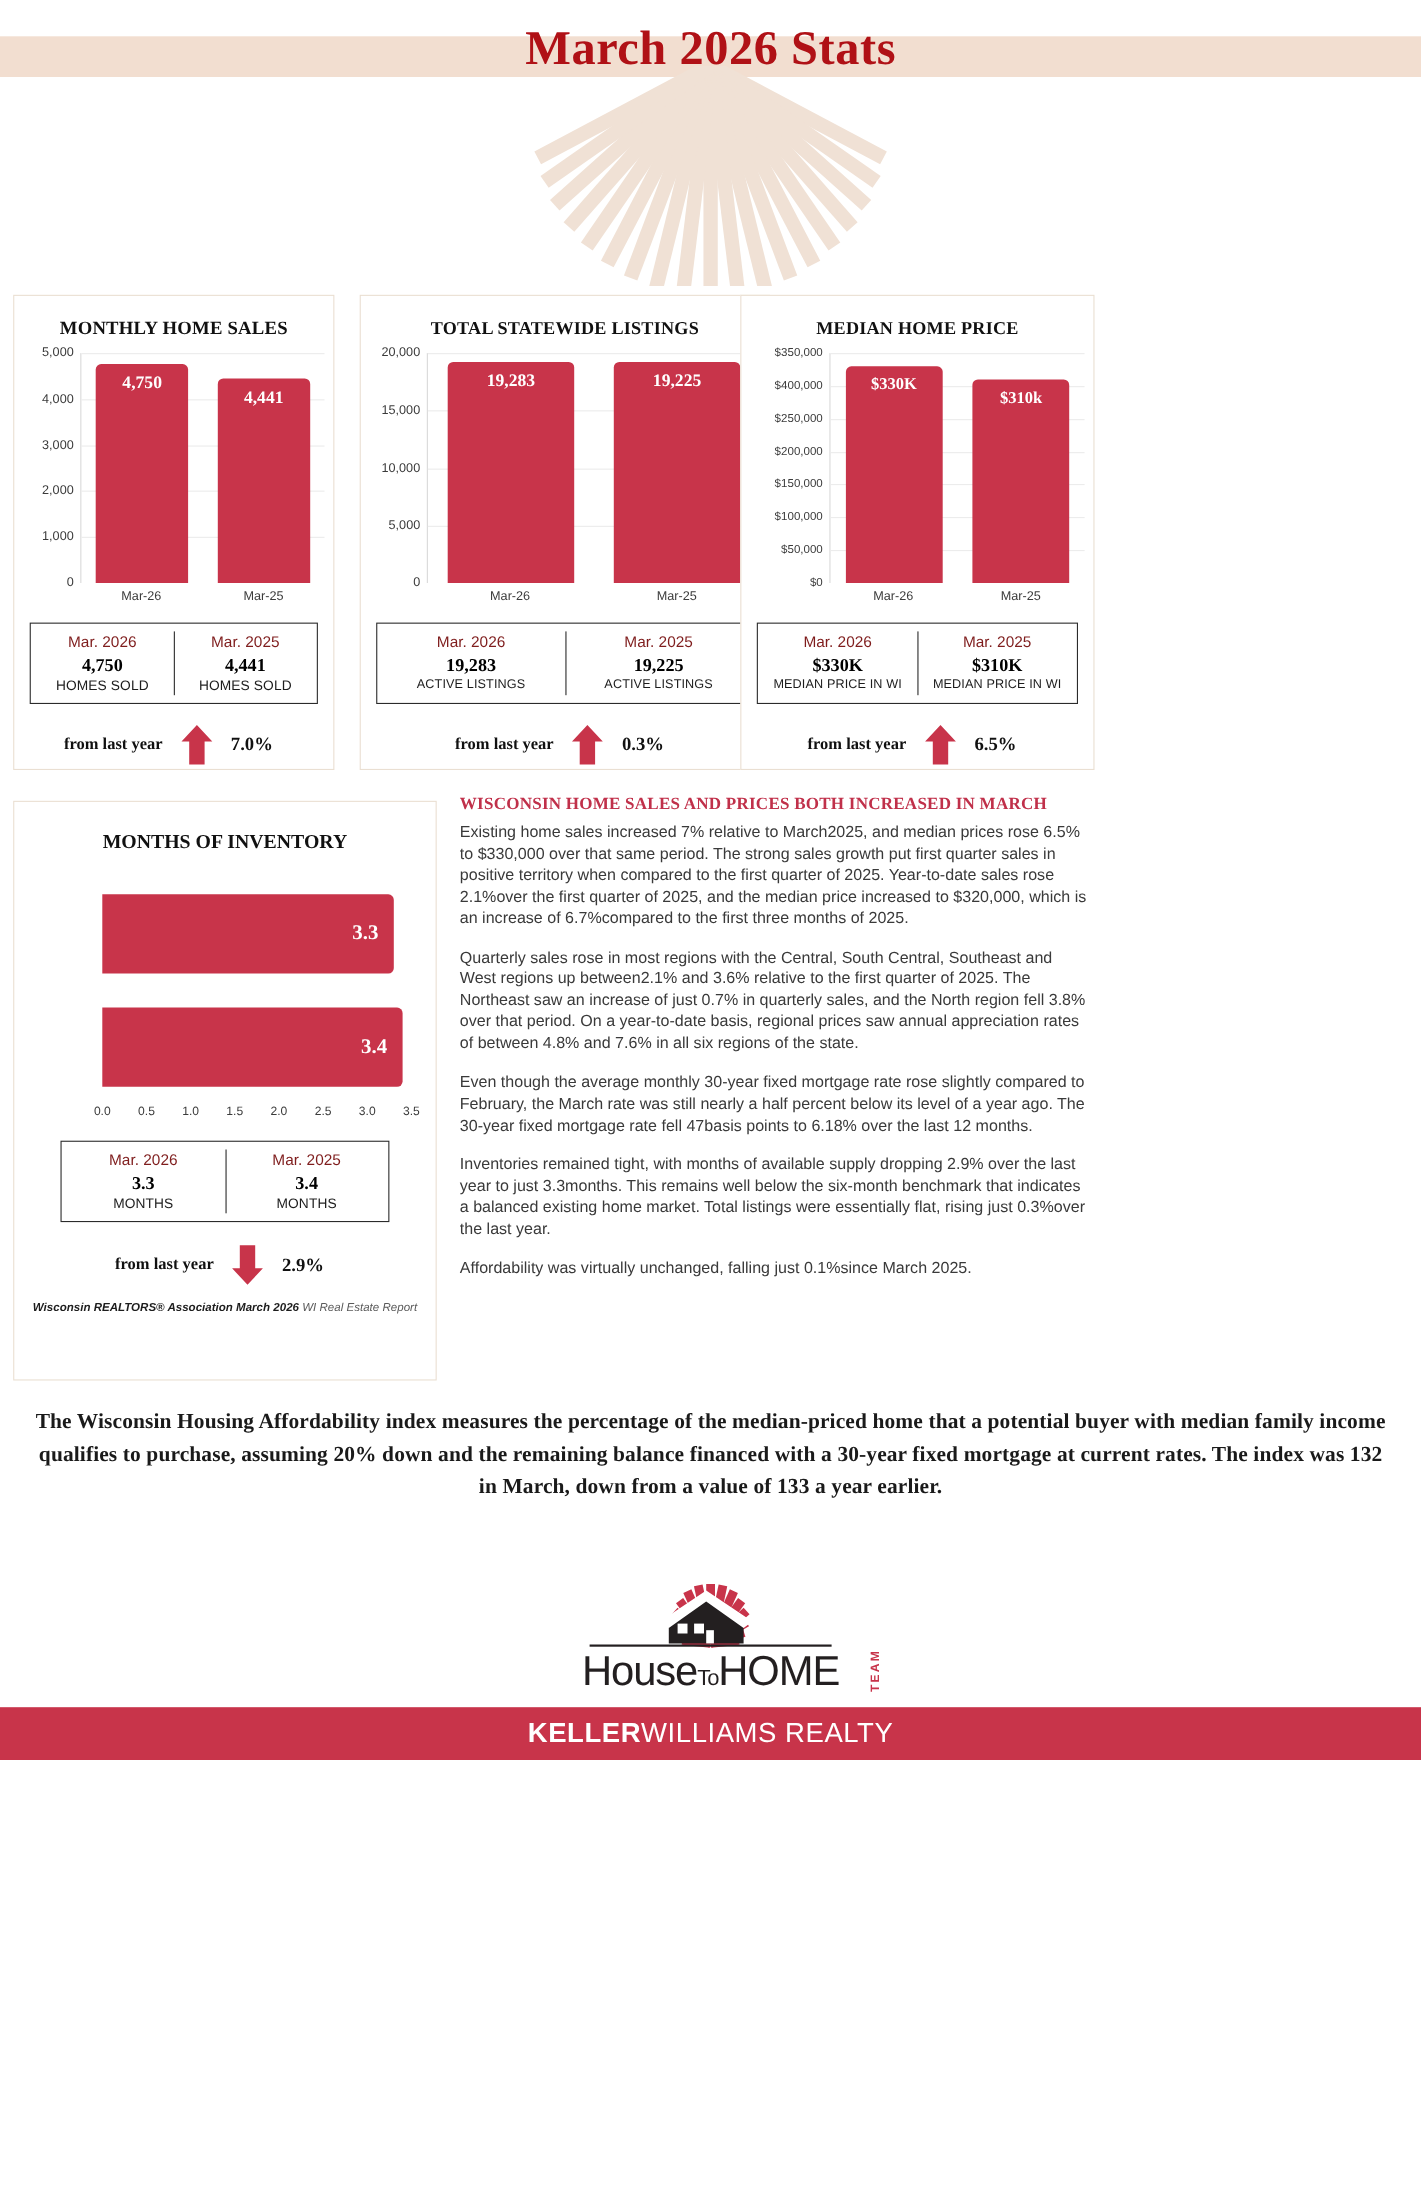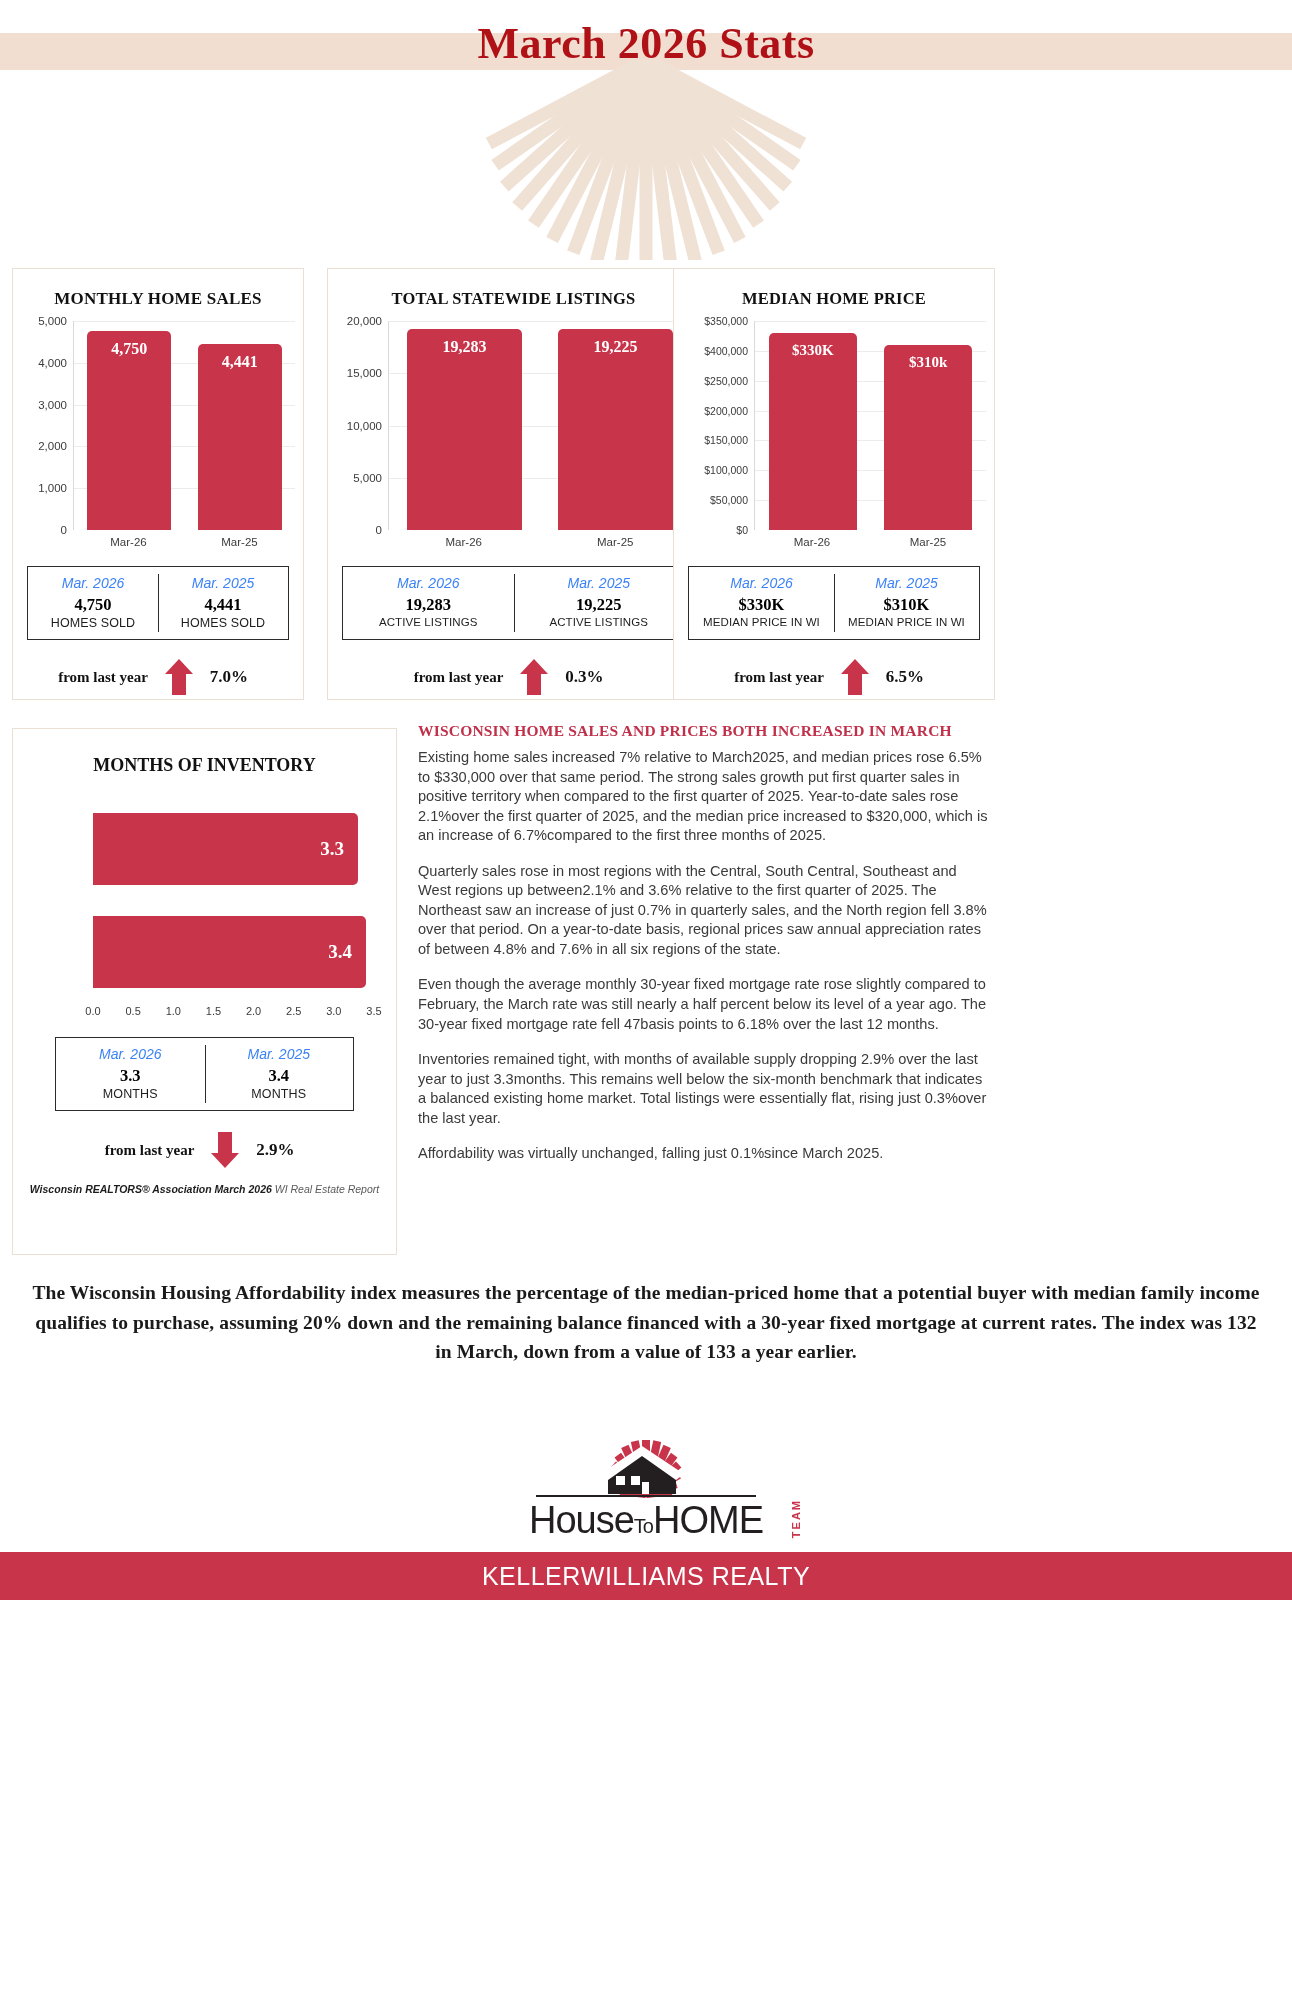--- a/index.html
+++ b/index.html
@@ -88,21 +88,21 @@
   
   .stat-table {
     margin:10px 14px 0 14px; border:1px solid #2b2b2b;
     display:flex; height:74px;
   }
   .stat-col { flex:1; text-align:center; padding-top:8px; position:relative; }
   .stat-col + .stat-col::before {
     content:""; position:absolute; left:0; top:7px; bottom:7px;
     width:1px; background:#2b2b2b;
   }
-  .stat-period { font-size:14px; color:#3b82f6; line-height:1.25;font-style:italic; }
+  .stat-period { font-size:14px; color:#7f1d1d; line-height:1.25; }
   .stat-value {
     font-family:"Liberation Serif", serif; font-weight:bold;
     font-size:16.5px; color:#000; line-height:1.4;
   }
   .stat-unit { font-size:12.5px; color:#1d1d1d; letter-spacing:0.1px; }
   .card.c2 .stat-unit, .card.c3 .stat-unit { font-size:11.5px; }
 
   
   .delta-row {
     display:flex; align-items:center; justify-content:center;
@@ -204,21 +204,21 @@
     writing-mode:vertical-rl; transform:rotate(180deg);
     font-size:11px; letter-spacing:2px; color:#c8344a; font-weight:bold;
   }
   .kw-band {
     position:absolute; left:0; top:1552px; width:1292px; height:48px;
     background:#c8344a; display:flex; align-items:center; justify-content:center;
   }
   .kw-text {
     color:#ffffff; font-size:25px; letter-spacing:0.5px;
   }
-  .kw-text b { font-weight:normal; }
+  .kw-text b { font-weight:bold; }
   .kw-text span { font-weight:300; }
 </style>
 </head>
 <body>
 
 <div class="page">
 
   <div class="header-band"></div>
   <div class="sunburst" id="sunburst">
       <div class="ray" style="transform: translateX(-50%) rotate(-62deg); height: 178.168px;"></div>

